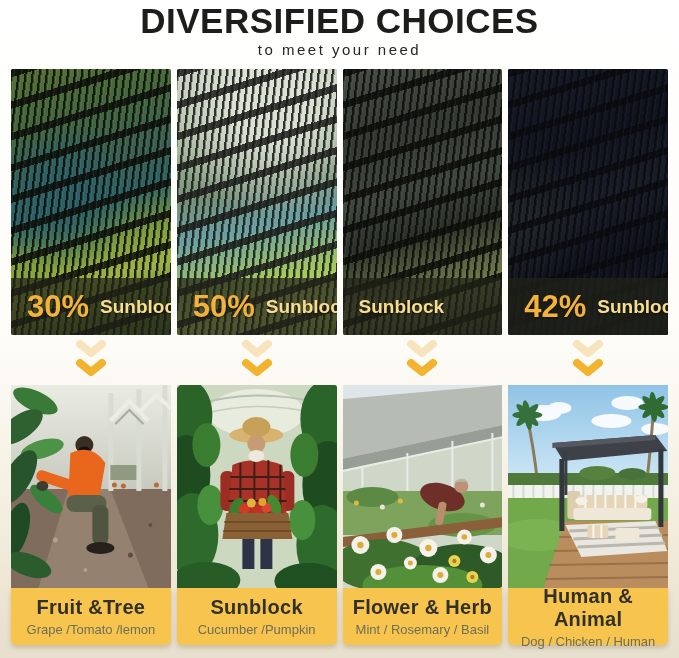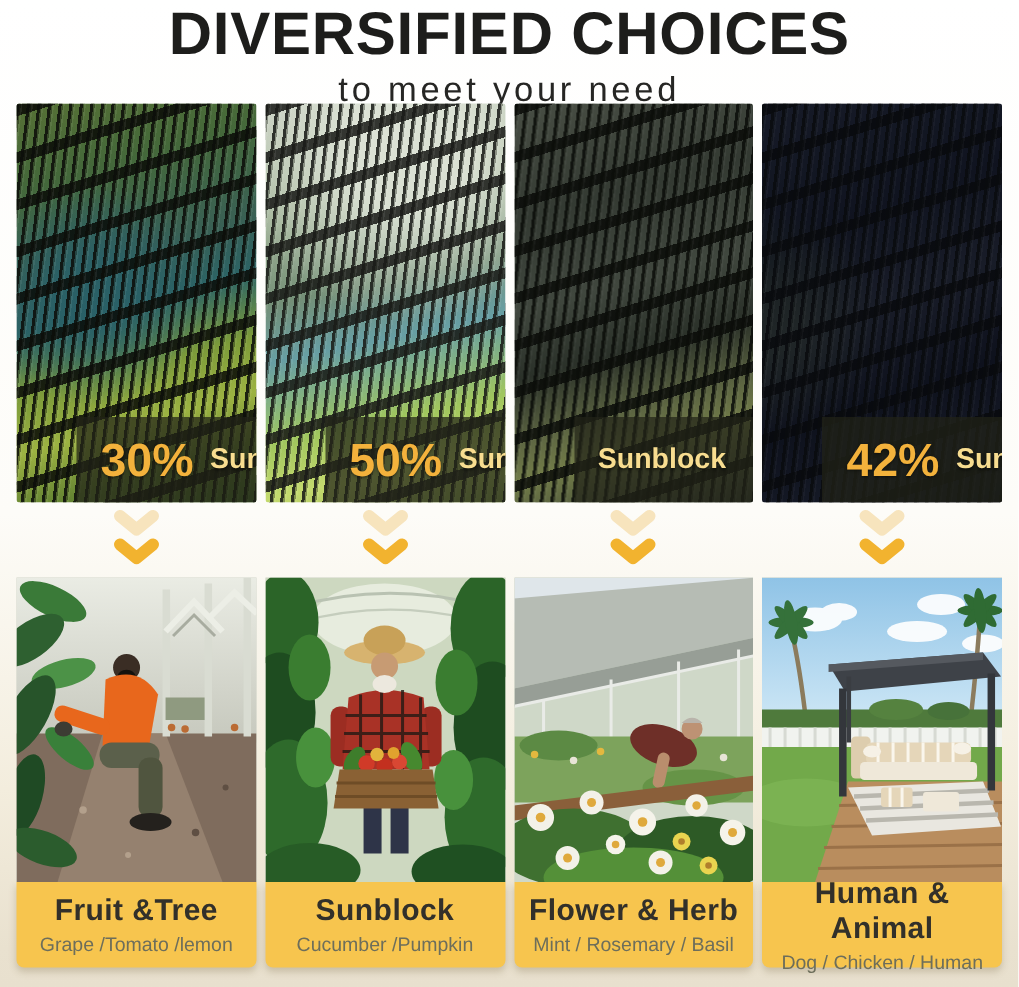--- a/index.html
+++ b/index.html
@@ -3,22 +3,22 @@
 <meta charset="utf-8">
 <style>
   html,body{margin:0;padding:0;background:#fff;}
   .page{
     position:relative;width:679px;height:658px;overflow:hidden;
     font-family:"Liberation Sans",sans-serif;
     background:linear-gradient(180deg,#ffffff 0%,#fdfcf8 52%,#f3eddd 80%,#e9e1cf 96%,#e8e0ce 100%);
   }
   
   .header{position:absolute;top:0;left:0;right:0;text-align:center;}
-  .title{margin:1px 0 0;font-size:40px;font-weight:800;letter-spacing:.5px;color:#1d1d1b;}
-  .subtitle{margin:0;font-size:23px;font-weight:400;letter-spacing:2.5px;color:#262624;}
+  .title{margin:1px 0 0;font-size:35px;font-weight:800;letter-spacing:.5px;color:#1d1d1b;}
+  .subtitle{margin:0;font-size:15px;font-weight:400;letter-spacing:2.5px;color:#262624;}
   
   .row{position:absolute;left:11px;width:657px;display:grid;grid-template-columns:repeat(4,1fr);gap:6px;}
   .row-tiles{top:69px;height:266px;}
   .row-arrows{top:337px;height:44px;}
   .row-cols{top:385px;height:316px;}
   
   .tile{position:relative;overflow:hidden;border-radius:2px;}
   .tile .base,.tile .mesh,.tile .tint{position:absolute;inset:0;}
   .t1 .base{background:
     radial-gradient(circle at 32% 48%,rgba(44,104,112,.9) 0 14%,rgba(44,104,112,0) 42%),
@@ -32,21 +32,21 @@
     radial-gradient(circle at 2% 55%,rgba(92,112,62,.35) 0 10%,rgba(92,112,62,0) 35%),
     linear-gradient(160deg,#2a3142 0%,#1b2130 30%,#2e3443 50%,#171c2a 70%,#252c3c 85%,#141927 100%);}
   .tile .mesh{background-image:
     repeating-linear-gradient(97deg,rgba(13,15,11,.88) 0 2px,rgba(25,28,20,.4) 2px 3px,rgba(255,255,255,.07) 3px 4px,rgba(0,0,0,0) 4px 7px),
     repeating-linear-gradient(343deg,rgba(0,0,0,0) 0 23px,rgba(9,10,7,.85) 23px 30px);}
   .t1 .tint{background:rgba(8,10,6,.08);}
   .t2 .tint{background:rgba(240,244,235,.06);}
   .t3 .tint{background:rgba(10,12,9,.34);}
   .t4 .tint{background:rgba(8,10,18,.55);}
   .caption{position:absolute;left:0;right:0;bottom:0;height:57px;
-    background:rgba(33,34,24,.72);display:flex;align-items:center;padding-left:16px;gap:11px;margin-left:40px;}
+    background:rgba(33,34,24,.72);display:flex;align-items:center;padding-left:16px;gap:11px;}
   .pct{font-size:31px;font-weight:800;color:#f3b23c;text-shadow:0 1px 2px rgba(0,0,0,.5);}
   .sbl{font-size:19px;font-weight:700;color:#f8dd90;text-shadow:0 1px 2px rgba(0,0,0,.5);}
   
   .arrow-cell{display:flex;align-items:flex-start;justify-content:center;}
   
   .col{display:flex;flex-direction:column;}
   .photo{position:relative;height:203px;overflow:hidden;background:#cfd4c8;}
   .photo svg{display:block;width:100%;height:100%;}
   .card{height:57px;background:#f7c54e;border-radius:0 0 5px 5px;
     display:flex;flex-direction:column;justify-content:center;gap:3px;text-align:center;

